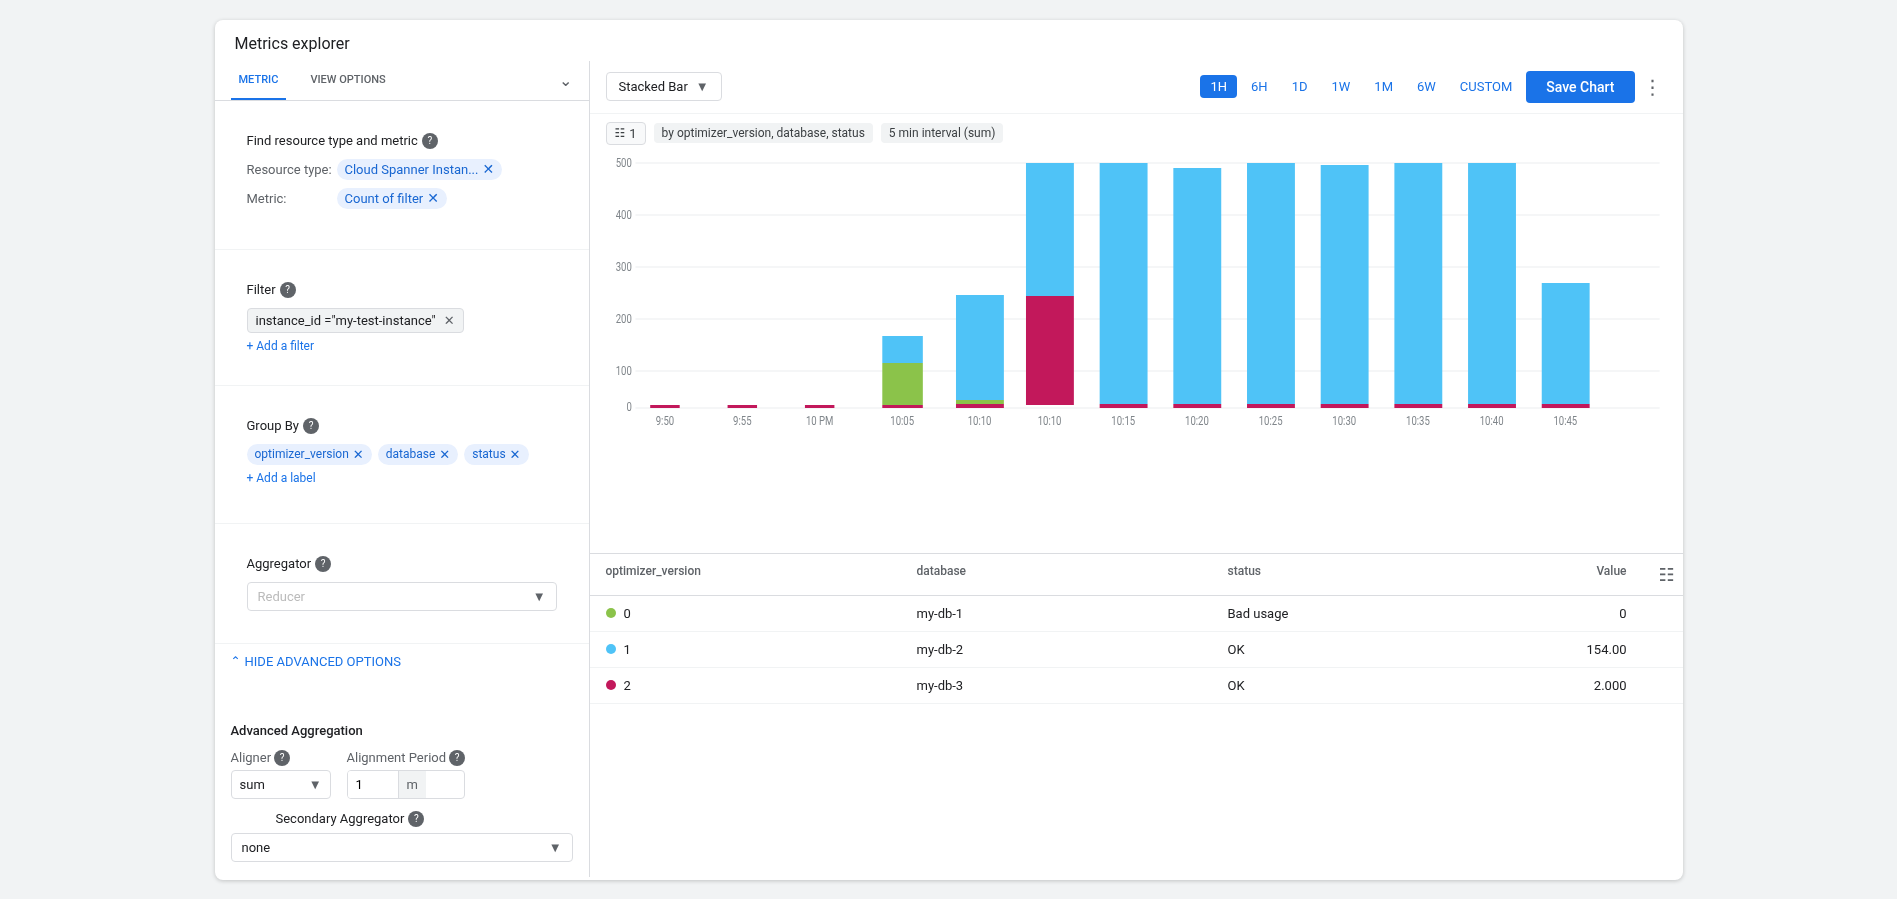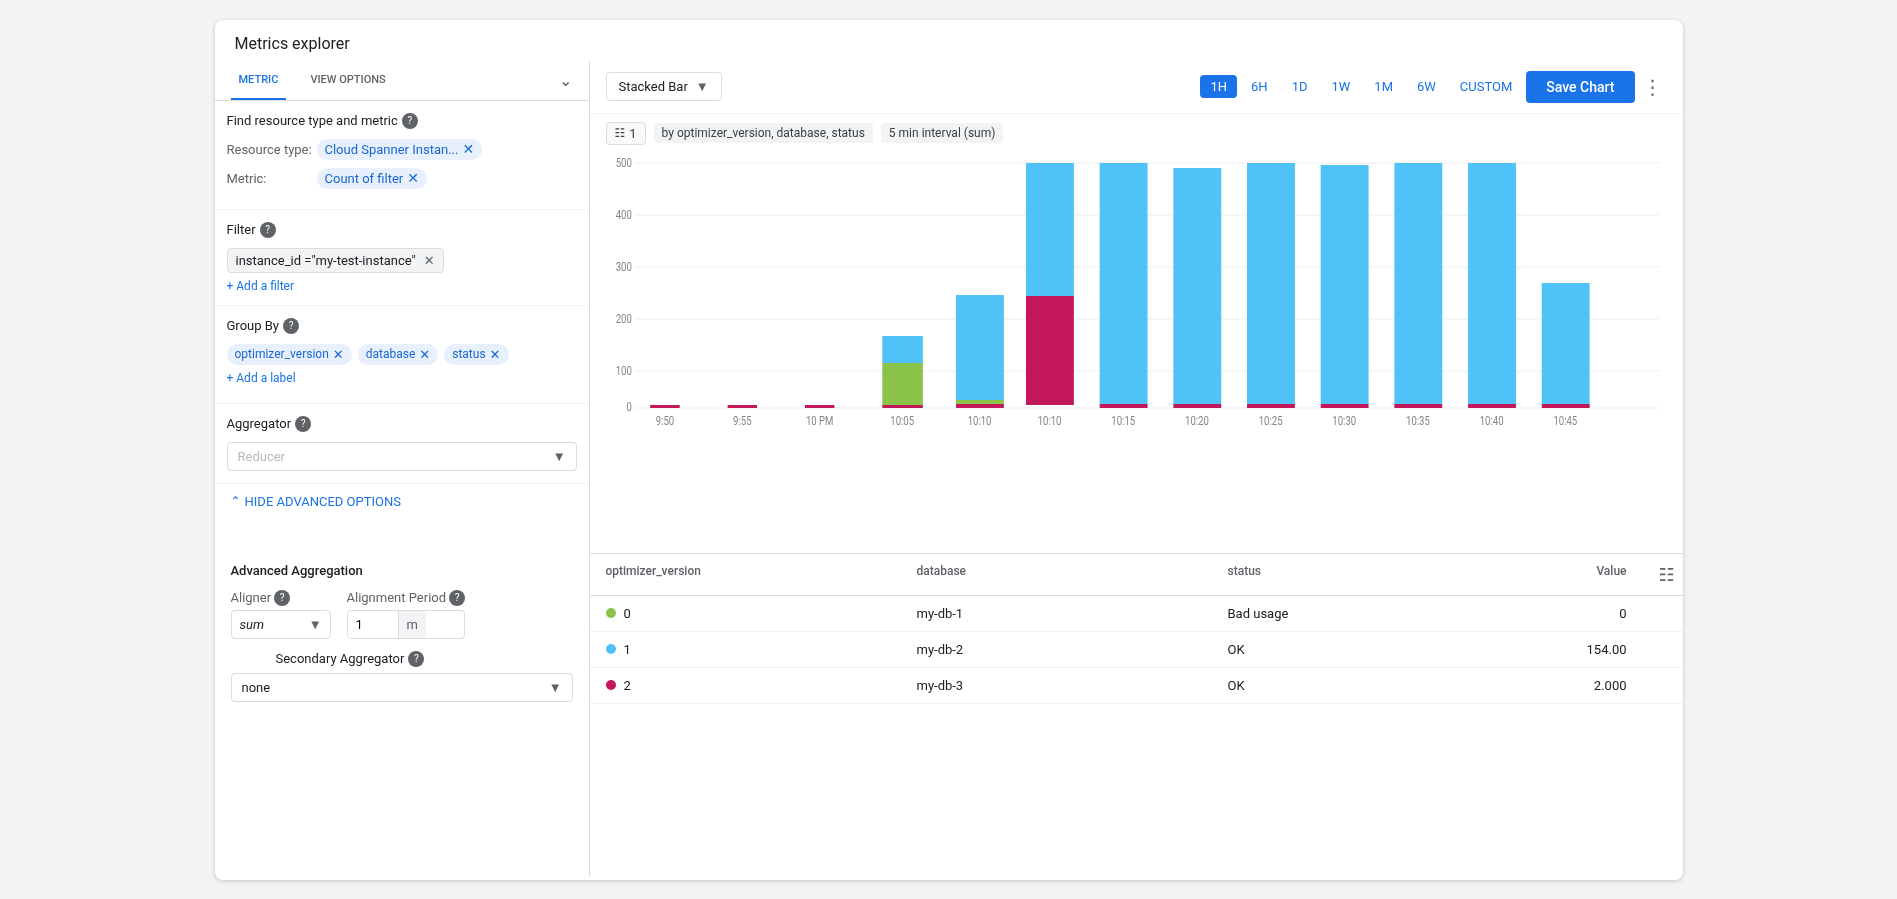--- a/index.html
+++ b/index.html
@@ -8,41 +8,41 @@
     .title-bar { padding: 14px 20px 8px 20px; font-size: 16px; font-weight: 400; color: #202124; border-bottom: none; }
     .main-layout { display: flex; height: calc(860px - 44px); }
 
     
     .left-panel { width: 375px; border-right: 1px solid #dadce0; display: flex; flex-direction: column; overflow-y: auto; }
     .tabs-row { display: flex; align-items: center; border-bottom: 1px solid #dadce0; padding: 0 16px; justify-content: space-between; }
     .tab { padding: 12px 8px; font-size: 11px; font-weight: 500; color: #5f6368; cursor: pointer; border-bottom: 2px solid transparent; margin-right: 16px; }
     .tab.active { color: #1a73e8; border-bottom: 2px solid #1a73e8; }
     .chevron-up { font-size: 16px; color: #5f6368; cursor: pointer; margin-left: auto; }
 
-    .section { padding: 12px; border-bottom: 1px solid #f1f3f4; }
+    .section { padding: 32px; border-bottom: 1px solid #f1f3f4; }
     .section-title { font-size: 13px; color: #202124; margin-bottom: 10px; display: flex; align-items: center; gap: 4px; }
     .help-icon { width: 16px; height: 16px; border-radius: 50%; background: #5f6368; color: #fff; font-size: 10px; display: inline-flex; align-items: center; justify-content: center; cursor: pointer; }
     .field-row { display: flex; align-items: center; margin-bottom: 8px; font-size: 13px; color: #5f6368; }
     .field-label { min-width: 90px; }
     .chip { display: inline-flex; align-items: center; gap: 4px; background: #e8f0fe; color: #1967d2; border-radius: 16px; padding: 3px 8px; font-size: 12px; }
     .chip .x { cursor: pointer; color: #1967d2; font-size: 14px; line-height: 1; }
     .filter-chip { display: inline-flex; align-items: center; gap: 4px; background: #f1f3f4; color: #202124; border-radius: 4px; padding: 4px 8px; font-size: 12px; border: 1px solid #dadce0; }
     .add-filter { color: #1a73e8; font-size: 12px; cursor: pointer; margin-top: 6px; display: block; }
     .group-chips { display: flex; flex-wrap: wrap; gap: 6px; margin-bottom: 6px; }
     .group-chip { display: inline-flex; align-items: center; gap: 4px; background: #e8f0fe; color: #1967d2; border-radius: 16px; padding: 3px 8px; font-size: 12px; }
     .add-label { color: #1a73e8; font-size: 12px; cursor: pointer; }
     .select-row { display: flex; align-items: center; border: 1px solid #dadce0; border-radius: 4px; padding: 6px 10px; color: #202124; background: #fff; cursor: pointer; }
     .select-row .arrow { margin-left: auto; color: #5f6368; }
     .hide-advanced { color: #1a73e8; font-size: 12px; cursor: pointer; display: flex; align-items: center; gap: 4px; padding: 10px 16px; }
     .advanced-section { padding: 16px; }
     .advanced-title { font-size: 13px; color: #202124; margin-bottom: 12px; font-weight: 500; margin-top: 28px; }
     .aligner-row { display: flex; gap: 16px; margin-bottom: 12px; }
     .aligner-group { display: flex; flex-direction: column; gap: 4px; }
     .aligner-group label { font-size: 12px; color: #5f6368; display: flex; align-items: center; gap: 3px; }
-    .aligner-select { display: flex; align-items: center; border: 1px solid #dadce0; border-radius: 4px; padding: 6px 8px; color: #202124; background: #fff; cursor: pointer; min-width: 100px; font-style: italic; }
+    .aligner-select { display: flex; align-items: center; border: 1px solid #dadce0; border-radius: 4px; padding: 6px 8px; color: #202124; background: #fff; cursor: pointer; min-width: 100px; }
     .period-input { display: flex; align-items: center; border: 1px solid #dadce0; border-radius: 4px; overflow: hidden; }
     .period-input input { border: none; padding: 6px 8px; width: 50px; outline: none; font-size: 13px; }
     .period-input .unit { padding: 6px 8px; background: #f1f3f4; color: #5f6368; border-left: 1px solid #dadce0; }
     .secondary-agg { font-size: 13px; color: #202124; margin-bottom: 6px; display: flex; align-items: center; gap: 4px; margin-left: 45px; }
 
     
     .right-panel { flex: 1; display: flex; flex-direction: column; overflow: hidden; }
     .chart-toolbar { display: flex; align-items: center; padding: 10px 16px; gap: 10px; border-bottom: 1px solid #f1f3f4; }
     .chart-type-select { display: flex; align-items: center; border: 1px solid #dadce0; border-radius: 4px; padding: 6px 12px; gap: 8px; cursor: pointer; font-size: 13px; color: #202124; }
     .time-range-btns { display: flex; align-items: center; margin-left: auto; gap: 4px; }

